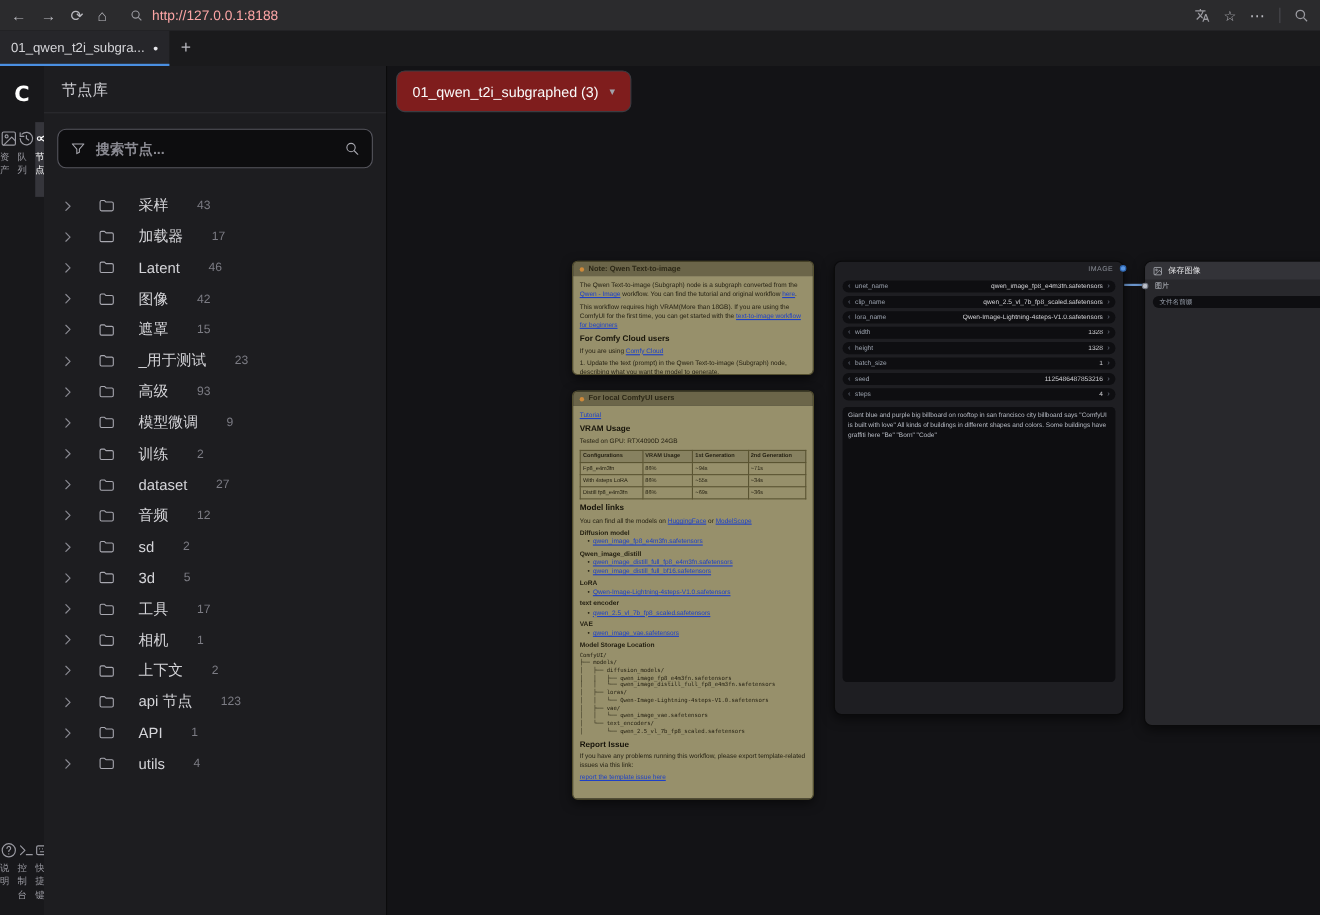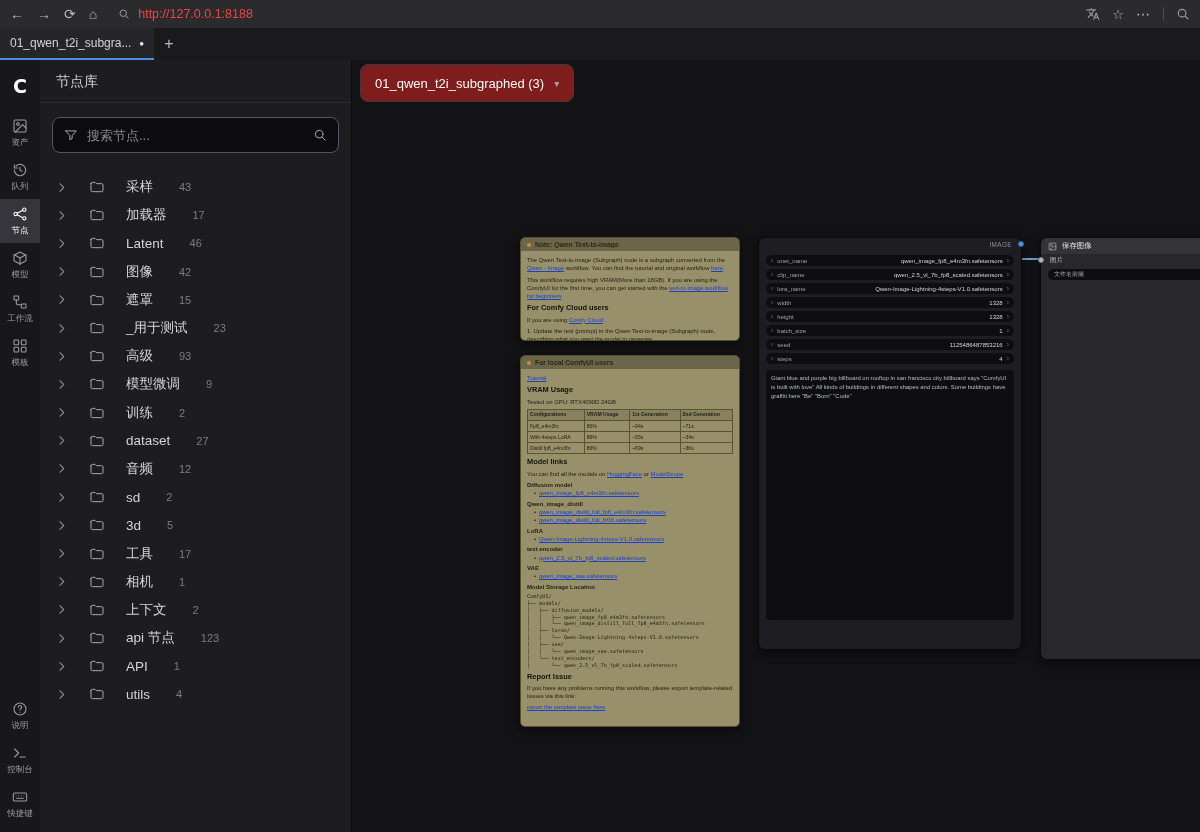--- a/index.html
+++ b/index.html
@@ -4,52 +4,52 @@
 <style>
   * { margin:0; padding:0; box-sizing:border-box; }
   html,body { width:1200px; height:832px; overflow:hidden; }
   body { background:#131316; font-family:"Liberation Sans", sans-serif; color:#e4e4e7; }
 
   
   .browser-bar { height:28px; background:#2b2b2d; display:flex; align-items:center; padding:0 10px; gap:13px; }
   .nav-ic { color:#b9b9bf; font-size:14px; line-height:1; cursor:default; }
   .addr { display:flex; align-items:center; gap:8px; margin-left:8px; flex:1; min-width:0; }
   .addr svg { width:12px; height:12px; stroke:#9a9aa0; fill:none; stroke-width:2; }
-  .url-text { color:#ef4444; font-size:12.5px; }
+  .url-text { color:#fca5a5; font-size:12.5px; }
   .bar-right { display:flex; align-items:center; gap:12px; }
   .bar-right svg { width:14px; height:14px; }
   .bar-divider { width:1px; height:14px; background:#4a4a4f; }
   .star { color:#b9b9bf; font-size:13px; }
   .more { color:#b9b9bf; font-size:14px; letter-spacing:1px; }
 
   .tab-strip { height:32px; background:#1a1a1c; display:flex; align-items:stretch; }
   .tab { width:154px; background:#26262a; display:flex; align-items:center; gap:6px; padding:0 10px; font-size:12px; color:#d4d4d8; border-bottom:2px solid #4a8fe2; }
   .tab-title { flex:1; white-space:nowrap; overflow:hidden; text-overflow:ellipsis; }
   .tab-dot { font-size:8px; color:#e8e8ec; }
   .new-tab { width:30px; display:flex; align-items:center; justify-content:center; color:#b9b9bf; font-size:16px; }
 
   
   .app { display:flex; height:772px; }
 
   
   .rail { width:40px; background:#18181b; display:flex; flex-direction:column; align-items:center; flex-shrink:0; }
   .rail-logo { margin-top:13px; width:26px; height:26px; display:flex; align-items:center; justify-content:center; color:#fff; font-weight:bold; font-size:19px; font-family:"DejaVu Sans", sans-serif; }
-  .rail-group { display:flex; flex-direction:column; width:100%; margin-top:12px; }
+  .rail-group { display:flex; flex-direction:row; width:100%; margin-top:12px; }
   .rail-item { width:40px; padding:7px 0 6px; display:flex; flex-direction:column; align-items:center; gap:3px; color:#9a9aa2; font-size:8.5px; cursor:default; }
   .rail-item svg { width:16px; height:16px; stroke:currentColor; fill:none; stroke-width:1.6; stroke-linecap:round; stroke-linejoin:round; }
   .rail-item.active { background:#35353b; color:#ffffff; }
   .rail-spacer { flex:1; }
   .rail-bottom { margin-bottom:6px; width:100%; }
 
   
   .panel { width:312px; background:#1d1d20; border-right:1px solid #0a0a0b; display:flex; flex-direction:column; flex-shrink:0; }
   .panel-header { padding:13px 16px 11px; font-size:14px; color:#cfcfd4; border-bottom:1px solid #2c2c30; }
   .search-wrap { margin:14px 12px 10px; height:36px; background:#0d0d0f; border:1px solid #55555d; border-radius:8px; display:flex; align-items:center; padding:0 11px; gap:9px; }
   .search-wrap svg { width:14px; height:14px; stroke:#a8a8b0; fill:none; stroke-width:1.7; stroke-linecap:round; stroke-linejoin:round; flex-shrink:0; }
-  .search-input { flex:1; background:transparent; border:none; outline:none; color:#5eead4; font-size:13px; font-family:inherit; min-width:0; }
+  .search-input { flex:1; background:transparent; border:none; outline:none; color:#5eead4; font-size:13px; font-family:inherit; min-width:0;font-weight:bold; }
   .search-input::placeholder { color:#8a8a92; }
   .tree { flex:1; overflow:hidden; padding-top:10px; }
   .tree-row { height:28.2px; display:flex; align-items:center; padding:0 10px 0 15px; gap:21px; font-size:13.5px; color:#d4d4d8; cursor:default; }
   .tree-row svg.chev { width:13px; height:13px; stroke:#8a8a92; fill:none; stroke-width:2; stroke-linecap:round; stroke-linejoin:round; flex-shrink:0; }
   .tree-row svg.fold { width:16px; height:16px; stroke:#a8a8b0; fill:none; stroke-width:1.5; stroke-linecap:round; stroke-linejoin:round; flex-shrink:0; }
   .tree-count { font-size:11px; color:#7c7c84; margin-left:5px; }
 
   
   .canvas { position:relative; flex:1; background:#131316; overflow:hidden; }
   .wf-pill { position:absolute; left:8px; top:4px; height:38px; display:inline-flex; align-items:center; gap:10px; padding:0 14px; background:#7f1d1d; border:1px solid #3c3c42; border-radius:8px; font-size:13px; color:#fafafa; z-index:5; }

